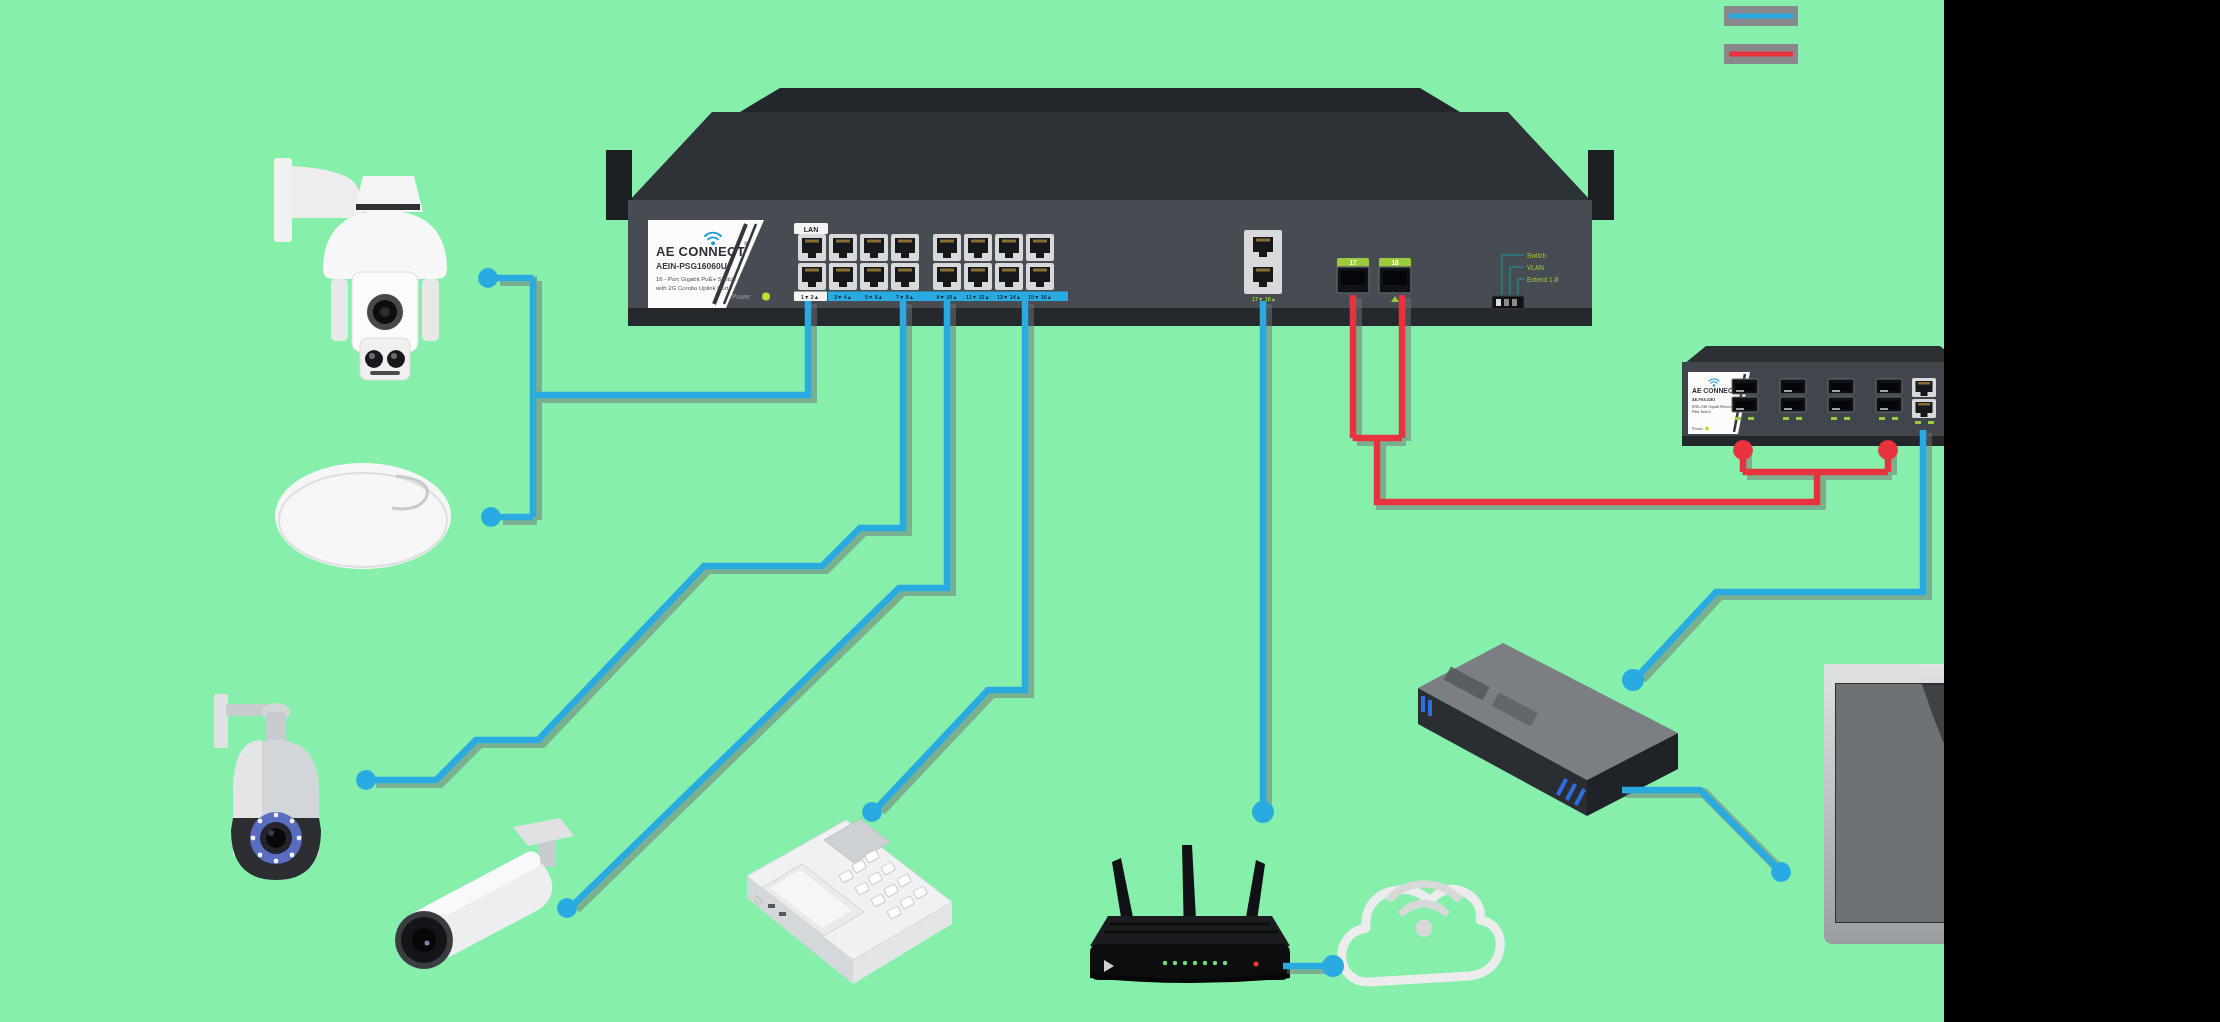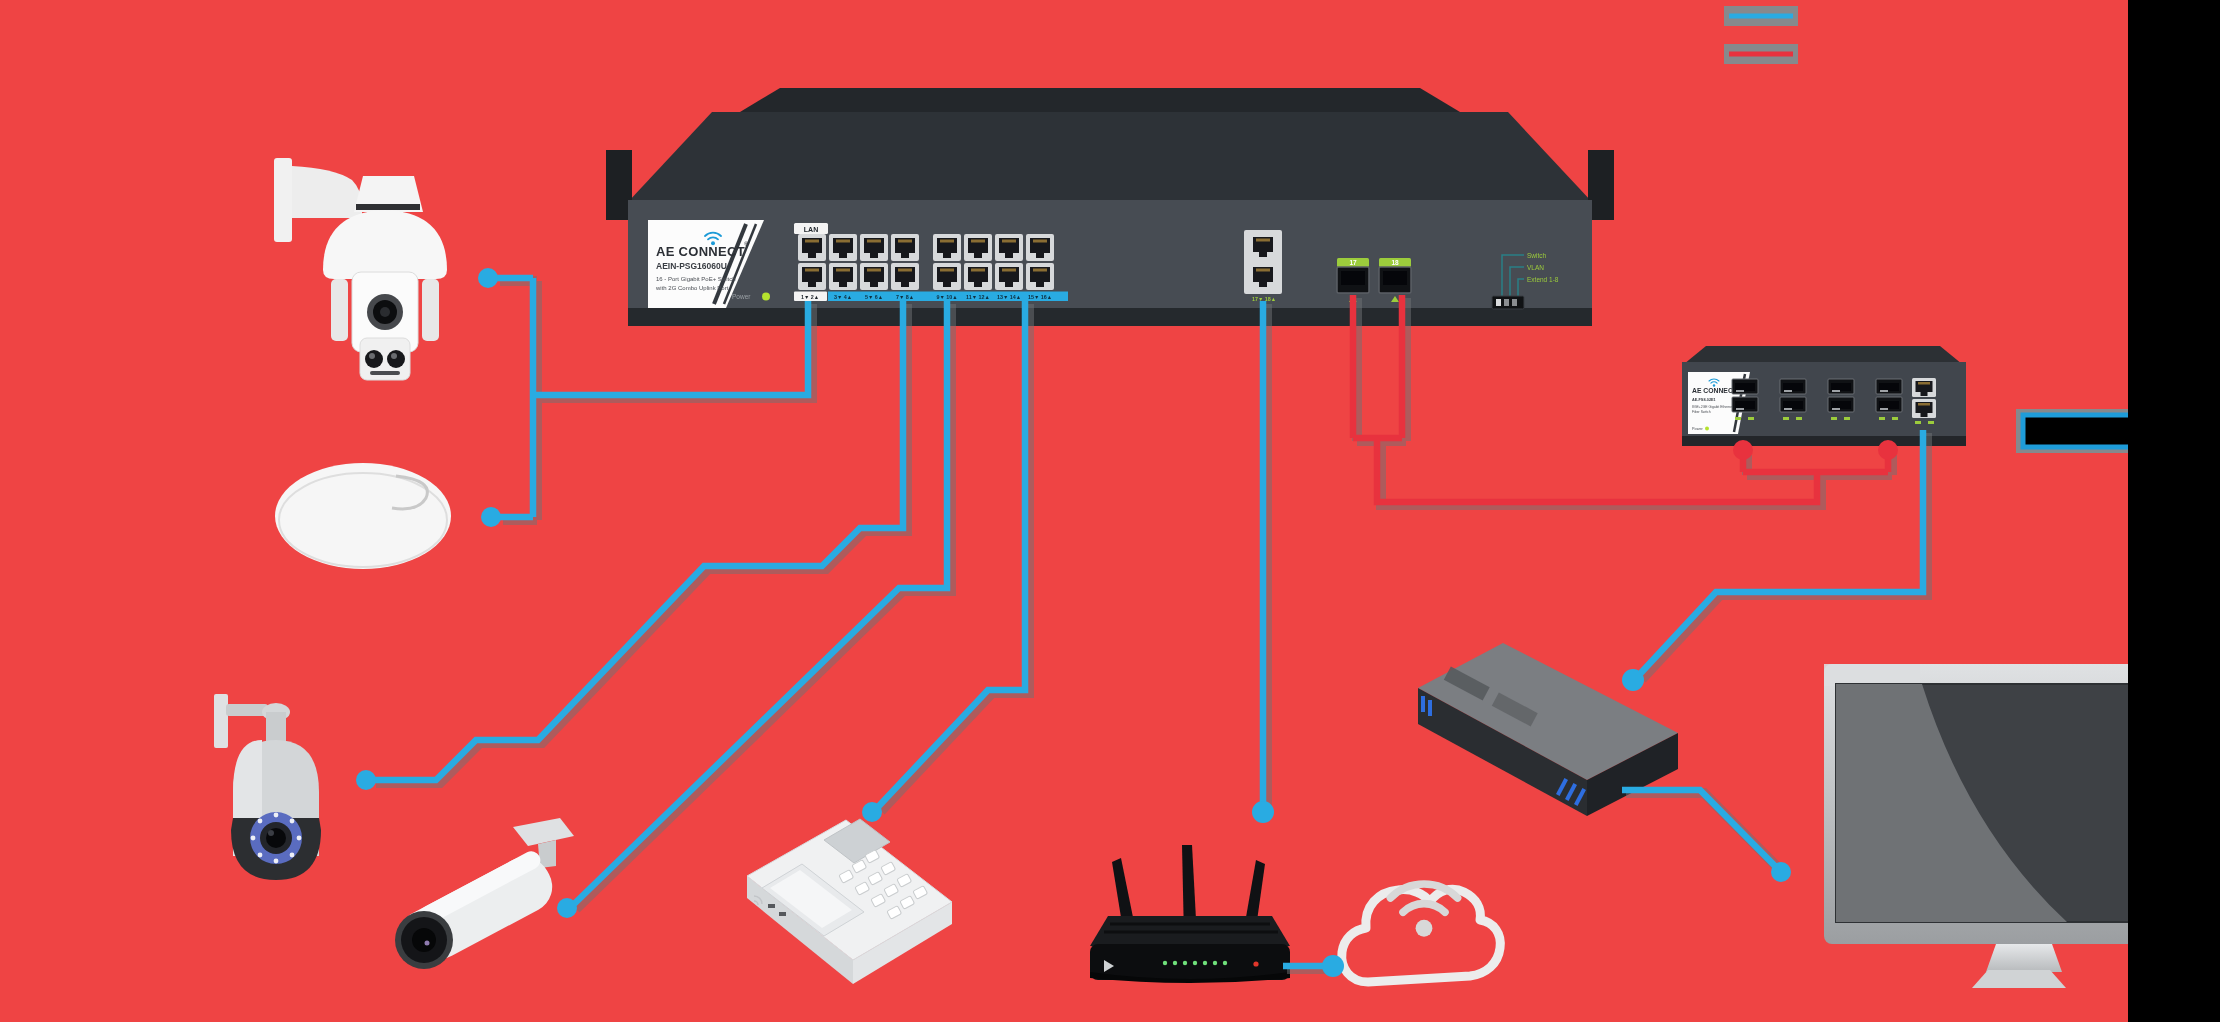--- a/index.html
+++ b/index.html
@@ -1,16 +1,16 @@
 <!DOCTYPE html>
 <html><head>
 <meta charset="utf-8">
 <style>
   html,body{margin:0;padding:0;background:#000;}
-  .stage{position:relative;width:2128px;height:1022px;background:#ef4444;overflow:hidden;
+  .stage{position:relative;width:1944px;height:1022px;background:#86efac;overflow:hidden;
          font-family:"Liberation Sans",sans-serif;}
   .stage svg{position:absolute;left:0;top:0;}
   text{font-family:"Liberation Sans",sans-serif;}
   .cshadow{stroke:#6f7275;stroke-width:10;fill:none;opacity:.5;stroke-linecap:butt;stroke-linejoin:miter;}
   .cblue{stroke:#29abe2;stroke-width:6.5;fill:none;stroke-linejoin:miter;}
   .cred{stroke:#e8323e;stroke-width:6.5;fill:none;stroke-linejoin:miter;}
   .dotb{fill:#29abe2;} .dotr{fill:#e8323e;}
   .logo-wifi{color:#1d9bd7;} .cloud-wifi{color:#d8d8d8;}
 </style>
 </head>

